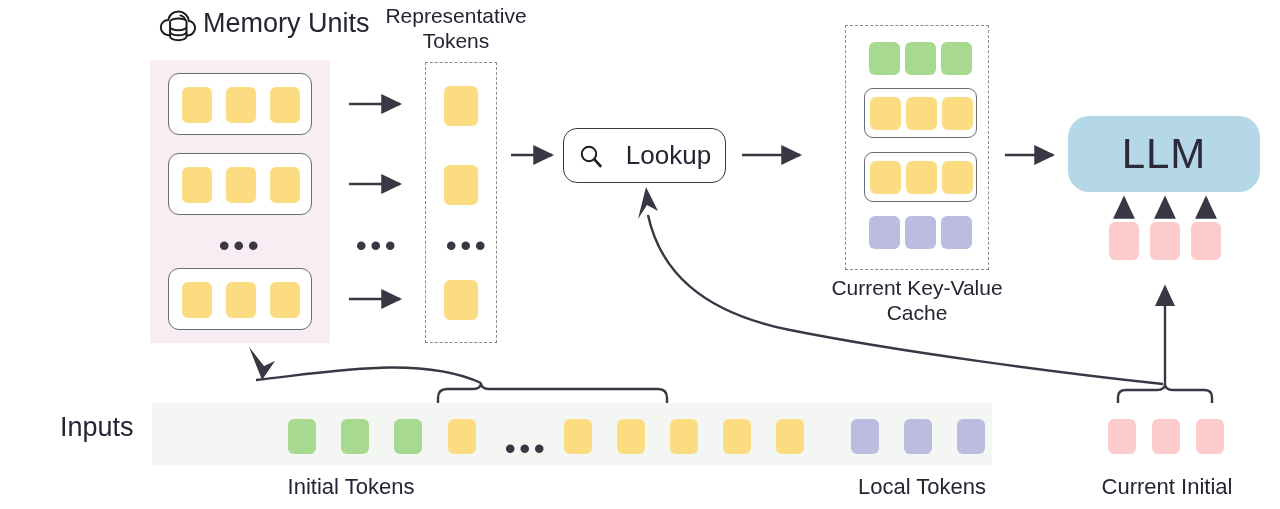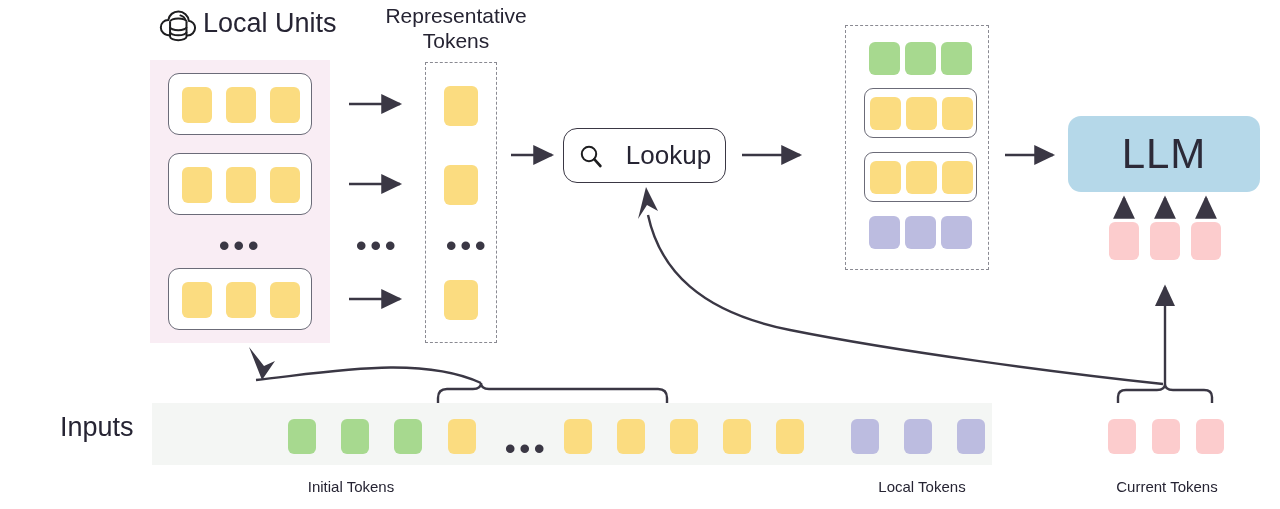--- a/index.html
+++ b/index.html
@@ -4,21 +4,21 @@
 <style>
   html,body{margin:0;padding:0;background:#ffffff;}
   body{width:1280px;height:509px;overflow:hidden;
        font-family:"Liberation Sans","DejaVu Sans",sans-serif;color:#262433;}
   #stage{position:relative;width:1280px;height:509px;}
   .abs{position:absolute;}
 
   
   .lbl{font-size:27px;line-height:33px;color:#262433;white-space:pre-line;}
   .lbl-md{font-size:21px;line-height:25px;color:#262433;text-align:center;}
-  .lbl-sm{font-size:15px;line-height:23px;color:#262433;text-align:center;}
+  .lbl-sm{font-size:22px;line-height:23px;color:#262433;text-align:center;}
   .lbl-pkv{font-size:21px;line-height:25px;color:#262433;white-space:pre-line;}
 
   
   #ctx-bg{left:150px;top:60px;width:180px;height:283px;background:#f9edf4;}
   #inputs-bg{left:152px;top:403px;width:840px;height:62px;background:#f4f6f4;}
 
   .unit{position:absolute;border:1.6px solid #6b6b78;border-radius:11px;
         background:#ffffff;box-sizing:border-box;}
   .dash{position:absolute;border:1.8px dashed #8a8a92;box-sizing:border-box;background:transparent;}
 
@@ -27,21 +27,21 @@
   .tok-y{background:#fbdc80;}
   .tok-g{background:#a7d98f;}
   .tok-p{background:#bcbce0;}
   .tok-r{background:#fccccd;}
 
   .dots{position:absolute;font-size:30px;line-height:14px;letter-spacing:4px;
         color:#3a3744;font-weight:700;}
 
   
   #llm{left:1068px;top:116px;width:192px;height:76px;background:#b5d8e9;
-       border-radius:13px;display:flex;align-items:center;justify-content:center;}
+       border-radius:21px;display:flex;align-items:center;justify-content:center;}
   #llm span{font-size:42px;color:#2c2a38;letter-spacing:1px;}
 
   
   #lookup{left:563px;top:128px;width:163px;height:55px;background:#ffffff;
           border:1.8px solid #3a3744;border-radius:14px;
           display:flex;align-items:center;justify-content:center;gap:22px;
           box-sizing:border-box;}
   #lookup .txt{font-size:26px;color:#262433;}
 
   svg.over{position:absolute;left:0;top:0;width:1280px;height:509px;
@@ -61,21 +61,21 @@
     <svg viewBox="0 0 44 44" width="42" height="42">
       <path d="M14.5 33 C7.5 33 4 29 4 24.5 C4 20 7.5 16.8 11.8 16.8 C12.6 11.6 17.0 7.8 22.4 7.8
                C28.1 7.8 32.8 12.1 33.3 17.5 C37.0 18.0 39.9 21.2 39.9 25.0 C39.9 29.4 36.3 33 31.9 33" fill="none" stroke="#1d1d1f" stroke-width="2.1" stroke-linecap="round"></path>
       <path d="M24.5 12.0 C27.4 12.8 29.6 15.2 30.2 18.2" fill="none" stroke="#1d1d1f" stroke-width="2.0" stroke-linecap="round"></path>
       <ellipse cx="22.3" cy="18.6" rx="8.6" ry="3.5" fill="#fff" stroke="#1d1d1f" stroke-width="2.1"></ellipse>
       <path d="M13.7 18.6 V34.4 C13.7 36.3 17.6 37.9 22.3 37.9 C27.0 37.9 30.9 36.3 30.9 34.4 V18.6" fill="#fff" stroke="#1d1d1f" stroke-width="2.1" stroke-linejoin="round"></path>
       <path d="M13.7 24.0 C13.7 25.9 17.6 27.5 22.3 27.5 C27.0 27.5 30.9 25.9 30.9 24.0" fill="none" stroke="#1d1d1f" stroke-width="2.1"></path>
       <path d="M13.7 29.3 C13.7 31.2 17.6 32.8 22.3 32.8 C27.0 32.8 30.9 31.2 30.9 29.3" fill="none" stroke="#1d1d1f" stroke-width="2.1"></path>
     </svg>
   </div>
-  <div class="abs lbl" style="left:203px;top:7px;">Local Units</div>
+  <div class="abs lbl" style="left:203px;top:7px;">Memory Units</div>
 
   <div class="abs lbl-md" style="left:368px;top:3px;width:176px;">Representative
 Tokens</div>
 
   <div class="unit" style="left:168px;top:73px;width:144px;height:62px;">
     <span class="tok tok-y" style="left:13px;top:13px;width:30px;height:36px;"></span>
     <span class="tok tok-y" style="left:57px;top:13px;width:30px;height:36px;"></span>
     <span class="tok tok-y" style="left:101px;top:13px;width:30px;height:36px;"></span>
   </div>
   <div class="unit" style="left:168px;top:153px;width:144px;height:62px;">
@@ -120,20 +120,22 @@
   <div class="unit" style="left:864px;top:152px;width:113px;height:50px;border-radius:9px;">
     <span class="tok tok-y" style="left:5px;top:8px;width:31px;height:33px;"></span>
     <span class="tok tok-y" style="left:41px;top:8px;width:31px;height:33px;"></span>
     <span class="tok tok-y" style="left:77px;top:8px;width:31px;height:33px;"></span>
   </div>
 
   <span class="tok tok-p" style="left:869px;top:216px;width:31px;height:33px;"></span>
   <span class="tok tok-p" style="left:905px;top:216px;width:31px;height:33px;"></span>
   <span class="tok tok-p" style="left:941px;top:216px;width:31px;height:33px;"></span>
 
+  <div class="abs lbl-md" style="left:817px;top:275px;width:200px;">Current Key-Value
+Cache</div>
 
   <div class="abs" id="llm">
     <span>LLM</span>
   </div>
   <span class="tok tok-r" style="left:1109px;top:222px;width:30px;height:38px;"></span>
   <span class="tok tok-r" style="left:1150px;top:222px;width:30px;height:38px;"></span>
   <span class="tok tok-r" style="left:1191px;top:222px;width:30px;height:38px;"></span>
 
 
   <span class="tok tok-g" style="left:288px;top:419px;width:28px;height:35px;"></span>
@@ -151,21 +153,21 @@
   <span class="tok tok-p" style="left:851px;top:419px;width:28px;height:35px;"></span>
   <span class="tok tok-p" style="left:904px;top:419px;width:28px;height:35px;"></span>
   <span class="tok tok-p" style="left:957px;top:419px;width:28px;height:35px;"></span>
 
   <span class="tok tok-r" style="left:1108px;top:419px;width:28px;height:35px;"></span>
   <span class="tok tok-r" style="left:1152px;top:419px;width:28px;height:35px;"></span>
   <span class="tok tok-r" style="left:1196px;top:419px;width:28px;height:35px;"></span>
 
   <div class="abs lbl-sm" style="left:265px;top:475px;width:172px;">Initial Tokens</div>
   <div class="abs lbl-sm" style="left:836px;top:475px;width:172px;">Local Tokens</div>
-  <div class="abs lbl-sm" style="left:1081px;top:475px;width:172px;">Current Tokens</div>
+  <div class="abs lbl-sm" style="left:1081px;top:475px;width:172px;">Current Initial</div>
 
   <svg class="over">
     <defs>
       <marker id="ah" markerWidth="9" markerHeight="9" refX="7.2" refY="4.5" orient="auto" markerUnits="strokeWidth">
         <path d="M0,0.7 L8,4.5 L0,8.3 z" fill="#3a3744"></path>
       </marker>
       <marker id="ah2" markerWidth="10" markerHeight="10" refX="8" refY="5" orient="auto" markerUnits="strokeWidth">
         <path d="M0,0.8 L9,5 L0,9.2 z" fill="#3a3744"></path>
       </marker>
     </defs>

